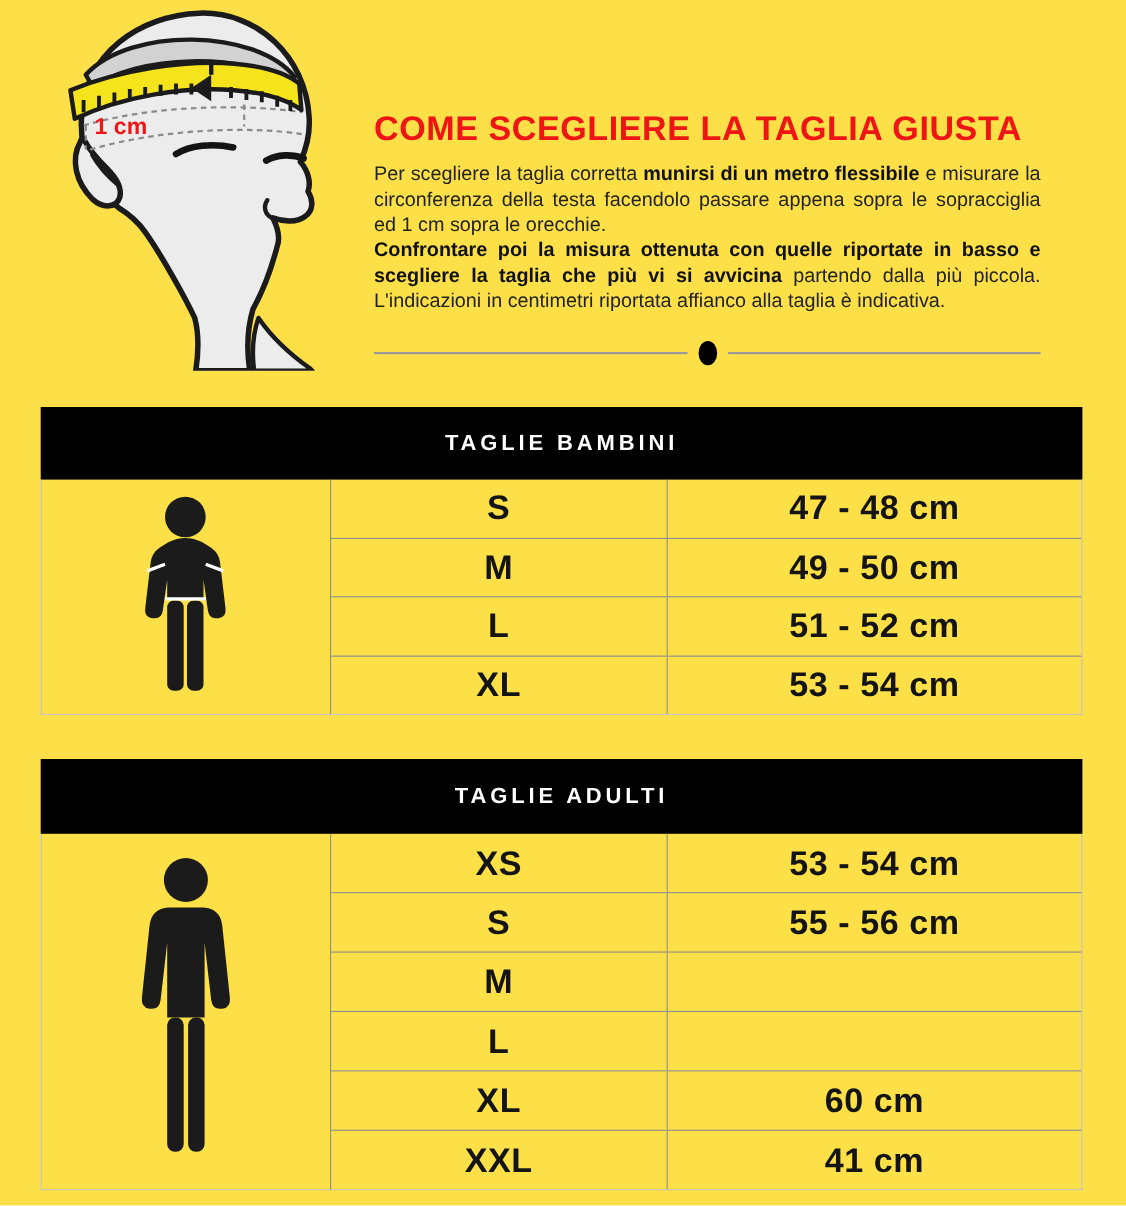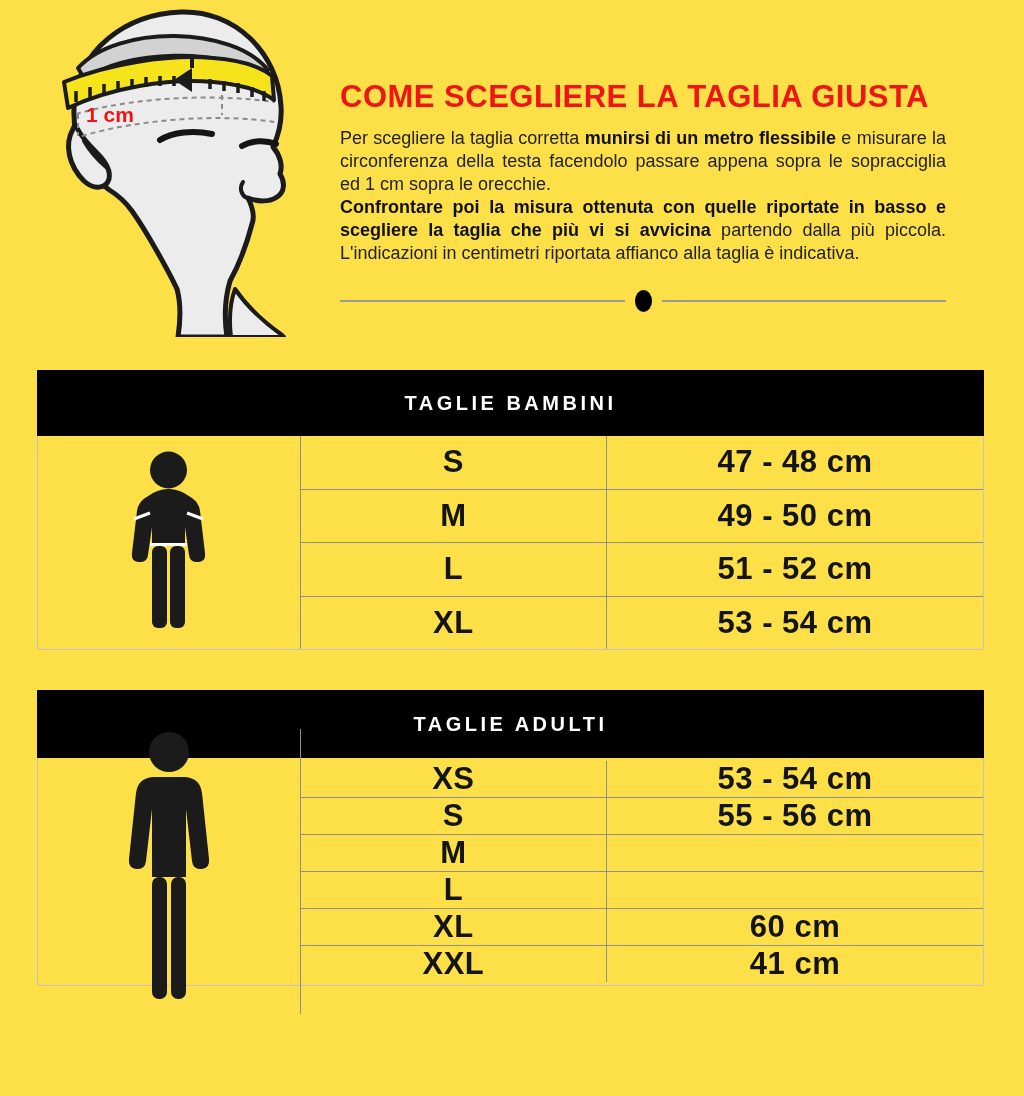--- a/index.html
+++ b/index.html
@@ -6,21 +6,21 @@
   .page{
     position:relative;
     width:1024px;height:1096px;
     background:#fde047;
     font-family:"Liberation Sans","DejaVu Sans",sans-serif;
     overflow:hidden;
   }
 
   
   .head-illo{position:absolute;left:28px;top:2px;width:300px;height:335px;}
-  .intro{position:absolute;left:340px;top:80px;width:606px;}
+  .intro{position:absolute;left:340px;top:100px;width:606px;}
   .intro h1{
     margin:0;
     font-size:31px;line-height:34px;
     font-weight:bold;letter-spacing:.5px;
     color:#ed1515;
   }
   .intro p{
     margin:0;
     font-size:18px;line-height:23px;
     color:#222;
@@ -49,21 +49,21 @@
     font-weight:bold;font-size:20px;letter-spacing:3.5px;
   }
   .bambini .table-header{height:66px;}
   .adulti .table-header{height:68px;text-align:center;}
   .table-body{
     display:flex;
     border:1px solid #c2c2c2;border-top:none;
     box-sizing:border-box;
   }
   .bambini .table-body{height:214px;}
-  .adulti .table-body{height:228px;align-items:center;}
+  .adulti .table-body{height:324px;}
   .icon-cell{
     width:27.8%;flex:0 0 27.8%;
     border-right:1px solid #8e8e8e;
     display:flex;align-items:center;justify-content:center;
     box-sizing:border-box;
   }
   .rows{flex:1;display:flex;flex-direction:column;}
   .row{flex:1;display:flex;}
   .row:not(:last-child){border-bottom:1px solid #8e8e8e;}
   .cell{

